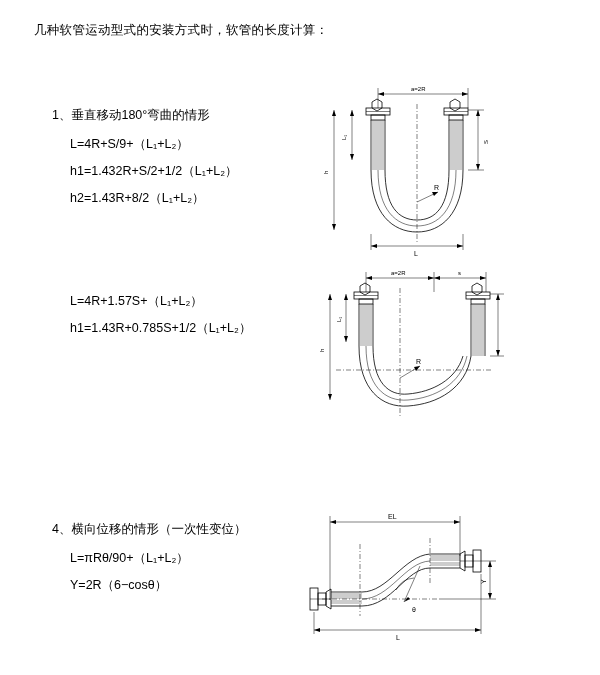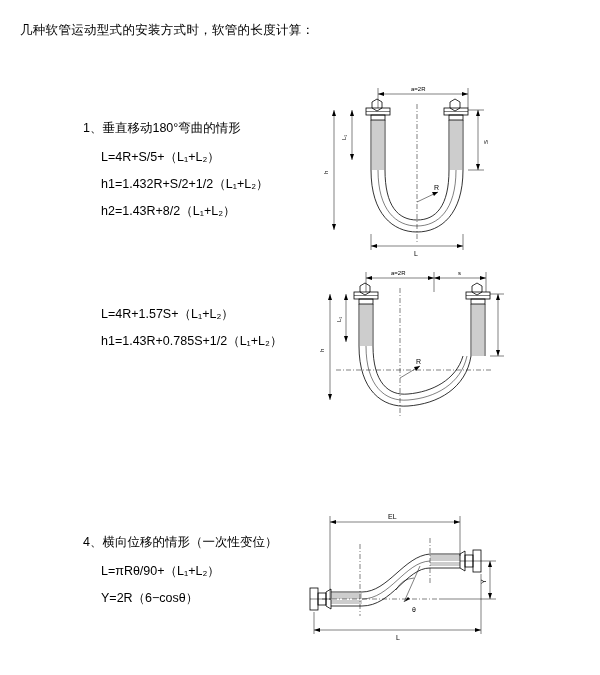--- a/index.html
+++ b/index.html
@@ -15,41 +15,40 @@
     position: relative;
     overflow: hidden;
   }
   .page {
     position: relative;
     width: 600px;
     height: 675px;
   }
   .heading {
     position: absolute;
-    left: 20px;
+    left: 34px;
     top: 22px;
     font-size: 12.5px;
     letter-spacing: 0.3px;
     white-space: nowrap;
   }
   .section {
     position: absolute;
     left: 0;
     width: 600px;
   }
   .sec1 { top: 104px; }
   .sec2 { top: 290px; }
   .sec3 { top: 518px; }
 
   .text-col {
     position: absolute;
     left: 52px;
-    top: 16px;
+    top: 3px;
     width: 260px;
-    margin-left: 31px;
   }
   .sec-title {
     font-size: 12.5px;
     white-space: nowrap;
     margin: 0 0 12px 0;
   }
   .formula {
     font-size: 12.5px;
     white-space: nowrap;
     margin: 0 0 10px 18px;
@@ -75,21 +74,21 @@
 </head>
 <body>
 
 <div class="page">
 
   <div class="heading">几种软管运动型式的安装方式时，软管的长度计算：</div>
 
   <div class="section sec1">
     <div class="text-col">
       <div class="sec-title">1、垂直移动180°弯曲的情形</div>
-      <div class="formula">L=4R+S/5+（L₁+L₂）</div>
+      <div class="formula">L=4R+S/9+（L₁+L₂）</div>
       <div class="formula">h1=1.432R+S/2+1/2（L₁+L₂）</div>
       <div class="formula">h2=1.43R+8/2（L₁+L₂）</div>
     </div>
 
     <div class="fig fig1">
       <svg width="180" height="190" viewBox="0 0 180 190">
 
         <line class="ln-thin" x1="62" y1="20" x2="152" y2="20"></line>
         <path class="fillblk" d="M62,20 l6,-2 l0,4 z"></path>
         <path class="fillblk" d="M152,20 l-6,-2 l0,4 z"></path>

